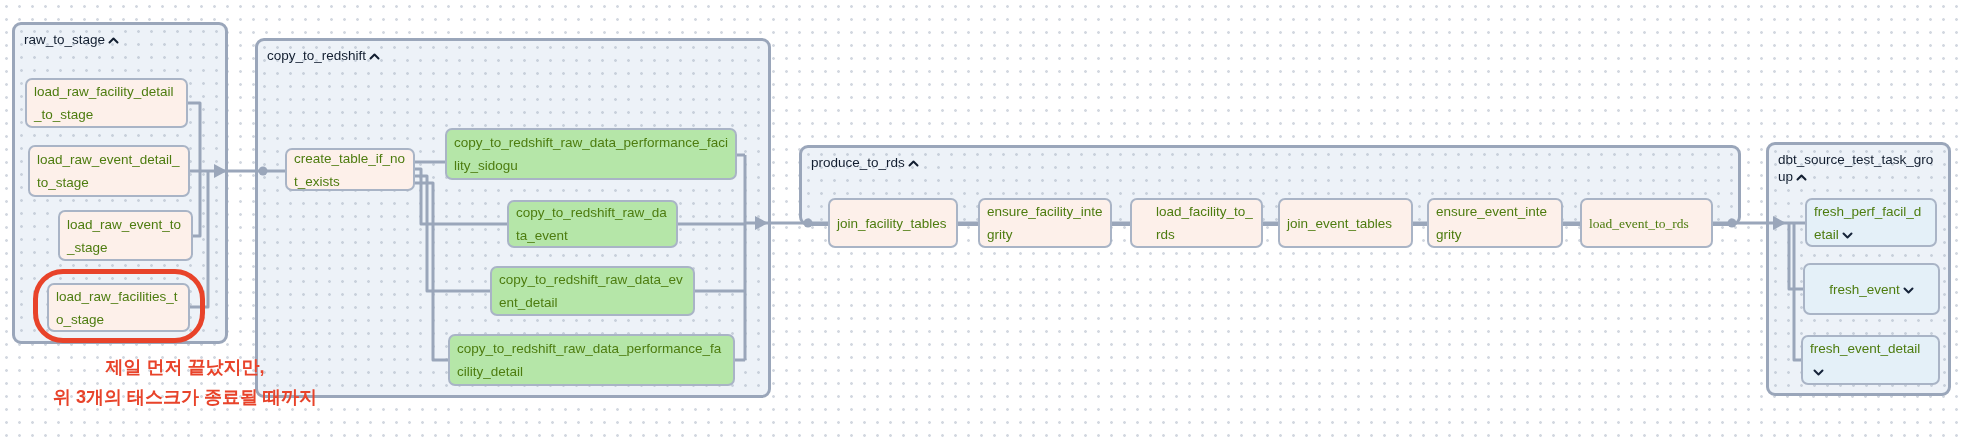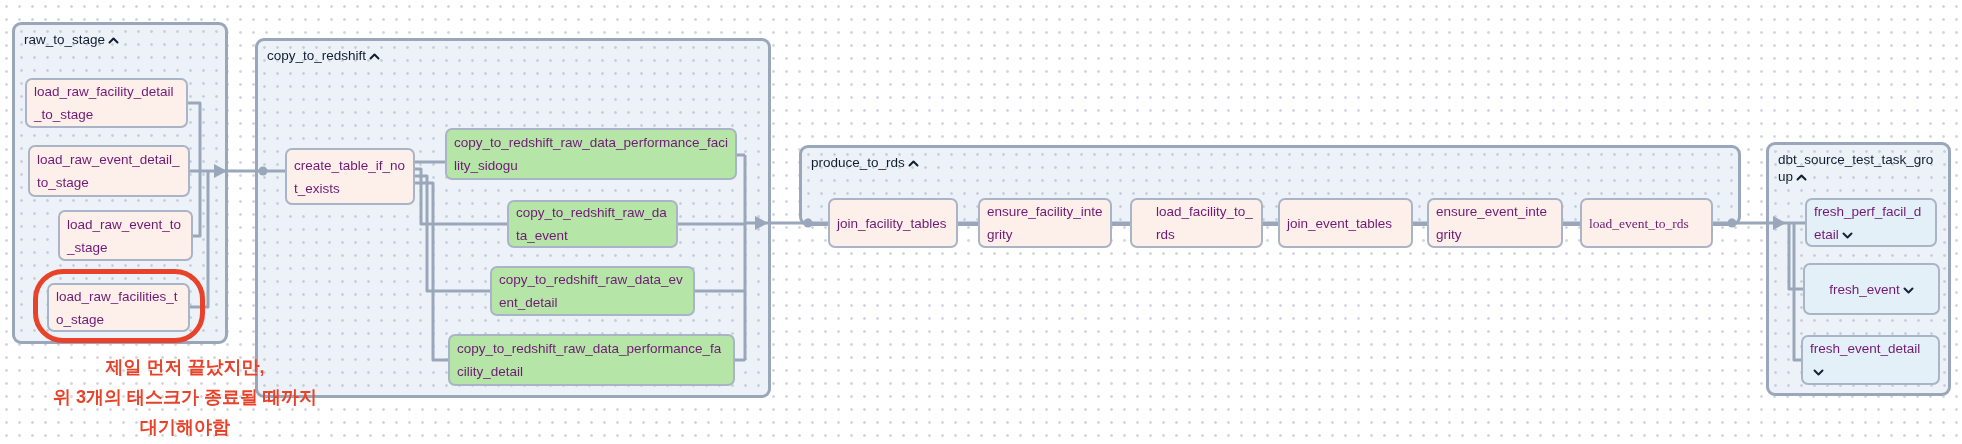--- a/index.html
+++ b/index.html
@@ -38,21 +38,21 @@
   .task {
     position:absolute;
     border:2.5px solid #a9b4c6;
     border-radius:7px;
     display:flex;
     flex-direction:column;
     justify-content:center;
     padding:1px 7px;
     font-size:13.5px;
     line-height:23px;
-    color:#701a75;
+    color:#4d7c0f;
     z-index:3;
   }
   .task .lbl { word-break:break-all; text-align:left; }
   .task.center .lbl { text-align:center; }
   .pink  { background:#fdf0ea; }
   .green { background:#b5e6a8; }
   .blue  { background:#e4f0f8; }
   .chev { margin-left:3px; vertical-align:-1px; }
   .highlight-ellipse {
     position:absolute;
@@ -151,21 +151,21 @@
   <div class="task pink" style="left:28px;top:145px;width:162px;height:52px;">
     <span class="lbl">load_raw_event_detail_to_stage</span>
   </div>
   <div class="task pink" style="left:58px;top:210px;width:135px;height:51px;">
     <span class="lbl">load_raw_event_to_stage</span>
   </div>
   <div class="task pink" style="left:47px;top:283px;width:143px;height:49px;">
     <span class="lbl">load_raw_facilities_to_stage</span>
   </div>
 
-  <div class="task pink" style="left:285px;top:148px;width:130px;height:57px;">
+  <div class="task pink" style="left:285px;top:148px;width:130px;height:43px;">
     <span class="lbl">create_table_if_not_exists</span>
   </div>
   <div class="task green" style="left:445px;top:128px;width:292px;height:52px;">
     <span class="lbl">copy_to_redshift_raw_data_performance_facility_sidogu</span>
   </div>
   <div class="task green" style="left:507px;top:200px;width:171px;height:48px;">
     <span class="lbl">copy_to_redshift_raw_data_event</span>
   </div>
   <div class="task green" style="left:490px;top:266px;width:205px;height:50px;">
     <span class="lbl">copy_to_redshift_raw_data_event_detail</span>
@@ -206,16 +206,15 @@
   <div class="task blue" style="left:1801px;top:335px;width:139px;height:50px;">
     <span class="lbl"><span>fresh_event_detail</span><svg class="chev" width="11" height="9" viewBox="0 0 11 9">
           <polyline points="1.5,2.5 5.5,6.5 9.5,2.5" fill="none" stroke="#16243a" stroke-width="2" stroke-linecap="round" stroke-linejoin="round"></polyline>
         </svg></span>
   </div>
 
   <div class="highlight-ellipse"></div>
   <div class="annotation">
     <div>제일 먼저 끝났지만,</div>
     <div>위 3개의 태스크가 종료될 때까지</div>
-    <div>대기해야함</div>
   </div>
 
 </div>
 
 </body></html>

